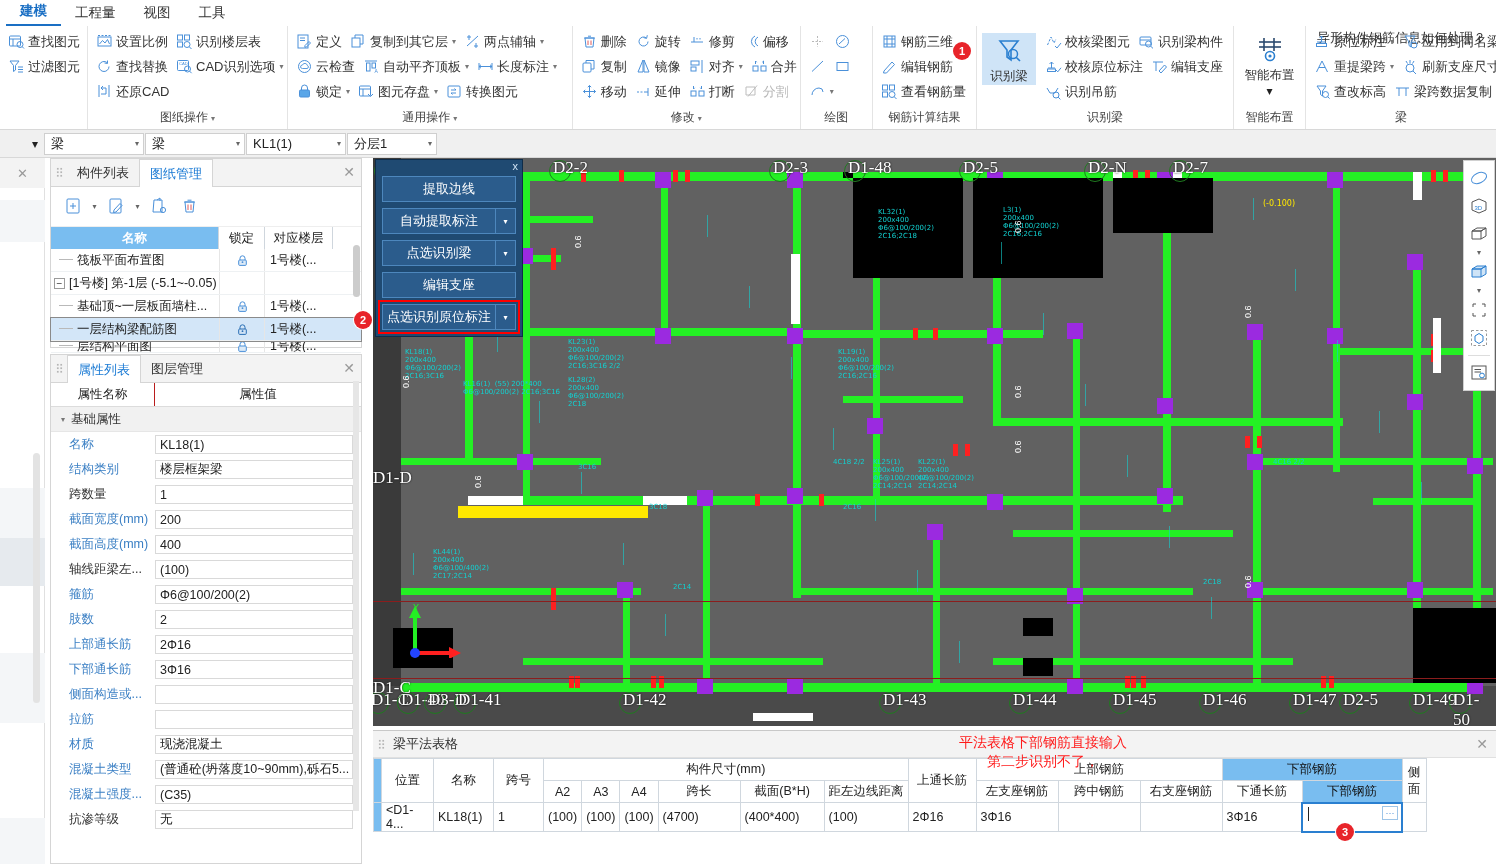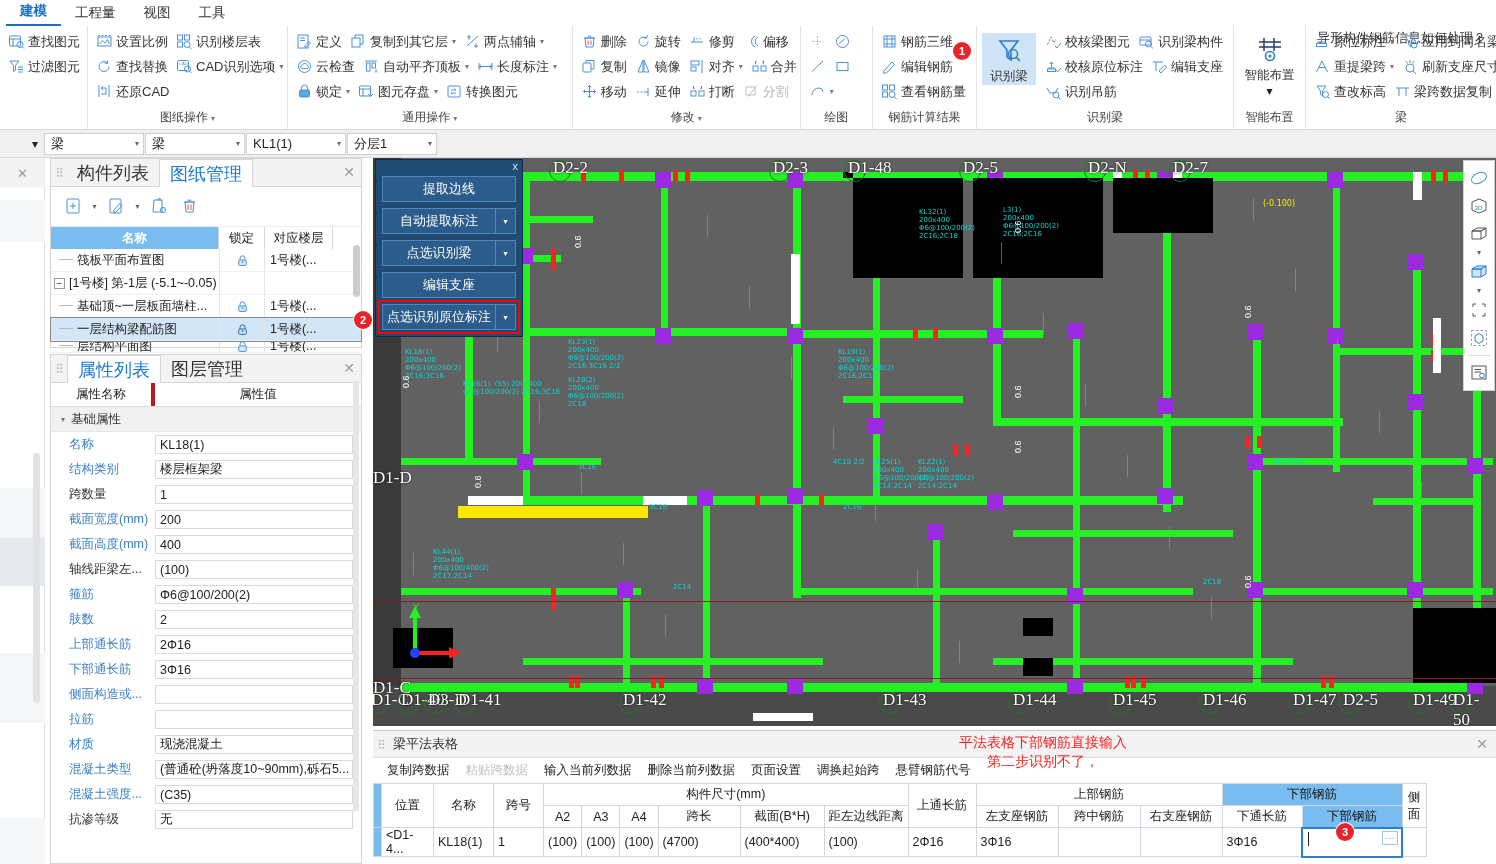--- a/index.html
+++ b/index.html
@@ -44,21 +44,21 @@
   .railband{ position:absolute; left:0; width:45px; background:#f4f6f8; }
   .railscroll{ position:absolute; left:33px; top:295px; width:7px; height:250px; background:#e3e3e3; border-radius:4px;}
 
   
   .panel{ position:absolute; background:#fff; border:1px solid #d5d5d5; }
   .ptabs{ height:28px; background:#f3f3f3; border-bottom:1px solid #d5d5d5; display:flex; align-items:stretch; position:relative;}
   .grip{ width:16px; display:flex; align-items:center; justify-content:center;}
   .grip i{ display:block; width:7px; height:11px;
      background-image:radial-gradient(#b5b5b5 45%, transparent 46%);
      background-size:3.5px 3.5px; }
-  .ptab{ padding:0 10px; display:flex; align-items:center; font-size:18px; color:#333; cursor:default;}
+  .ptab{ padding:0 10px; display:flex; align-items:center; font-size:13px; color:#333; cursor:default;}
   .ptab.active{ background:#fff; color:#1a7ad4; border-top:1px solid #d5d5d5; border-left:1px solid #d5d5d5; border-right:1px solid #d5d5d5; margin-top:-1px; position:relative; top:1px;}
   .pclose{ position:absolute; right:6px; top:5px; color:#999; font-size:14px; cursor:default;}
 
   
   #dwgpanel{ left:50px; top:0px; width:312px; height:190px; }
   .dtoolbar{ height:40px; display:flex; align-items:center; padding-left:8px; gap:2px; border-bottom:1px solid #eee;}
   .tbtn{ width:28px; height:26px; display:flex; align-items:center; justify-content:center; cursor:default;}
   .tcar{ width:11px; height:26px; display:flex; align-items:center; justify-content:center; font-size:8px; color:#666; cursor:default;}
   .dgrid{ font-size:12.5px; }
   .dhead{ display:flex; height:22px; }
@@ -74,21 +74,21 @@
   .drow.group .c1{ padding-left:3px; }
   .drow.sel{ background:#d3e6f8; outline:1px solid #8a8a8a; }
   .treeline{ display:inline-block; width:14px; border-top:1px solid #b9b9b9; margin-right:4px; position:relative; top:-1px;}
   .treebox{ display:inline-block; width:11px; height:11px; border:1px solid #9b9b9b; line-height:9px; text-align:center; font-size:10px; margin-right:4px; color:#333;}
   .dscroll{ position:absolute; right:1px; top:86px; width:7px; height:52px; background:#ccc; border-radius:4px;}
 
   
   #proppanel{ left:50px; top:196px; width:312px; height:510px; }
   .prophead{ display:flex; height:24px; background:#fff; border-bottom:1px solid #dcdcdc; font-size:12.5px;}
   .prophead div{ display:flex; align-items:center; justify-content:center;}
-  .prophead .a{ width:104px; border-right:4px solid #b91c1c;}
+  .prophead .a{ width:104px; border-right:1px solid #b91c1c;}
   .prophead .b{ flex:1;}
   .propsec{ height:25px; background:#f1f1f1; display:flex; align-items:center; padding-left:10px; font-size:12.5px; color:#333; border-bottom:1px solid #e6e6e6;}
   .propsec .car{ font-size:8px; color:#777; margin-right:6px;}
   .prow{ height:25px; display:flex; align-items:center; font-size:12.5px;}
   .pname{ width:104px; padding-left:18px; color:#3a7fc4; white-space:nowrap; overflow:hidden;}
   .pname.blk{ color:#333; }
   .pval{ flex:1; margin-right:8px; height:19px; border:1px solid #d9d9d9; background:#fff; display:flex; align-items:center; padding-left:4px; overflow:hidden; white-space:nowrap;}
   .propscroll{ position:absolute; right:2px; top:26px; width:6px; height:430px; background:#e6e6e6;}
 
   
@@ -1187,21 +1187,21 @@
           <div class="axis" style="left: 920px; top: 532px;">D1-47</div>
           <div class="axcirc" style="left: 966px; top: 534px;"></div>
           <div class="axis" style="left: 970px; top: 532px;">D2-5</div>
           <div class="axcirc" style="left: 1036px; top: 534px;"></div>
           <div class="axis" style="left: 1040px; top: 532px;">D1-49</div>
           <div class="axcirc" style="left: 1076px; top: 534px;"></div>
           <div class="axis" style="left: 1080px; top: 532px;">D1-50</div>
           <div class="axis" style="left: 0px; top: 310px;">D1-D</div>
           <div class="axis" style="left: 0px; top: 520px;">D1-C</div>
           <div class="cadtxt" style="left: 890px; top: 42px; color: rgb(255, 232, 0); font-size: 8px;">(-0.100)</div>
-          <div class="cadtxt" style="left: 505px; top: 50px; margin-left: 41px;">KL32(1)
+          <div class="cadtxt" style="left: 505px; top: 50px;">KL32(1)
 200x400
 Φ6@100/200(2)
 2C16;2C18</div>
           <div class="cadtxt" style="left: 630px; top: 48px;">L3(1)
 200x400
 Φ6@100/200(2)
 2C16;2C16</div>
           <div class="cadtxt" style="left: 32px; top: 190px;">KL18(1)
 200x400
 Φ6@100/200(2)
@@ -1331,29 +1331,20 @@
     </div>
 
     <div id="btable" style="top:572px;">
       <div class="bthead">
         <div class="grip">
             <i></i>
           </div>
         <div class="t">梁平法表格</div>
         <div class="btclose">✕</div>
       </div>
-      <div class="btcmds">
-        <span>复制跨数据</span>
-        <span class="dis">粘贴跨数据</span>
-        <span>输入当前列数据</span>
-        <span>删除当前列数据</span>
-        <span>页面设置</span>
-        <span>调换起始跨</span>
-        <span>悬臂钢筋代号</span>
-      </div>
 
       <div class="annot" style="left:500px;top:2px;width:340px;">
         <div>平法表格下部钢筋直接输入</div>
         <div>第二步识别不了，</div>
       </div>
 
       <table class="tbl" style="margin-left:0;">
         <thead>
           <tr>
             <th class="rowhdr" rowspan="2"></th>

